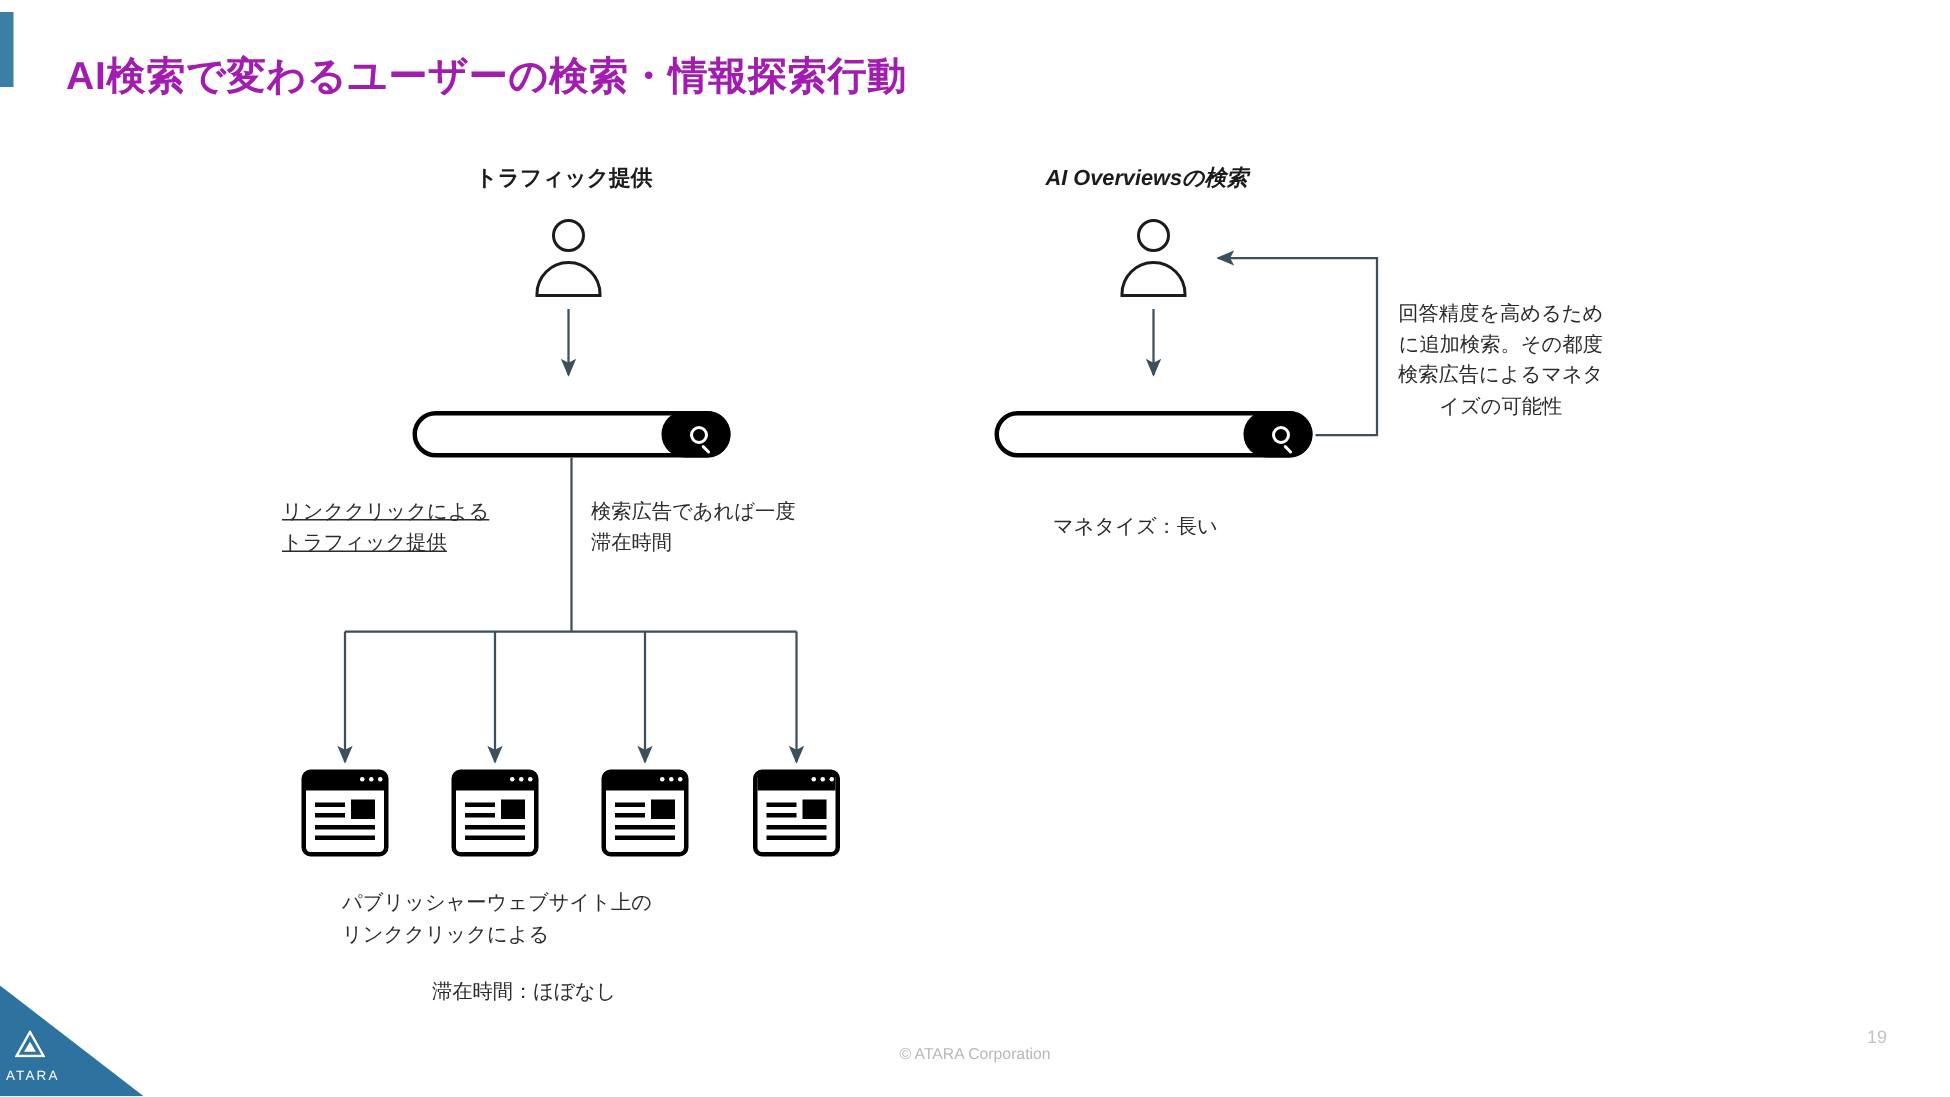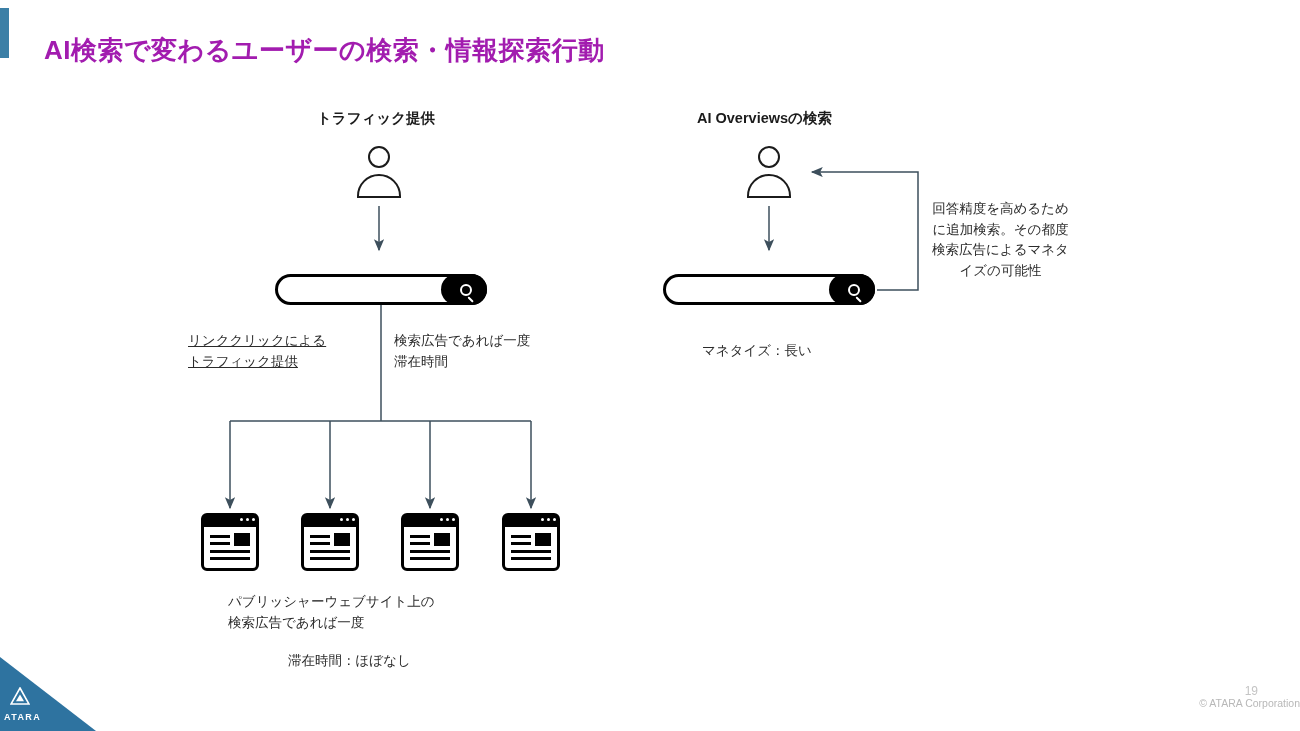--- a/index.html
+++ b/index.html
@@ -17,21 +17,21 @@
     font-size:26px;font-weight:bold;color:#a21caf;letter-spacing:.5px;
     white-space:nowrap;
     margin-top:15px;
   }
   
   .col-heading{
     position:absolute;font-size:14.5px;font-weight:bold;color:#1b1b1b;
     white-space:nowrap;
   }
   #heading-left{left:317px;top:109px;}
-  #heading-right{left:697px;top:109px;}
+  #heading-right{left:697px;top:109px;font-style:italic;}
 
   
   .person{position:absolute;width:48px;height:52px;}
   .person .head{
     position:absolute;left:13px;top:0;width:22px;height:22px;
     border:2.4px solid #1b1b1b;border-radius:50%;box-sizing:border-box;
   }
   .person .body{
     position:absolute;left:2px;top:28px;width:44px;height:24px;
     border:2.4px solid #1b1b1b;box-sizing:border-box;
@@ -100,25 +100,25 @@
   
   #logo-wedge{
     position:absolute;left:0;bottom:0;width:96px;height:74px;
     background:#2e73a0;
     clip-path:polygon(0 0,100% 100%,0 100%);
   }
   #logo-mark{
     position:absolute;left:10px;bottom:26px;width:20px;height:18px;
   }
   #logo-text{
-    position:absolute;left:4px;bottom:9px;font-size:9px;font-weight:bold;
+    position:absolute;left:4px;bottom:9px;font-size:9px;font-weight:normal;
     color:#ffffff;letter-spacing:1.4px;
   }
   #footer-copyright{
-    position:absolute;left:0;right:0;bottom:22px;text-align:right;
+    position:absolute;left:0;right:0;bottom:22px;text-align:center;
     font-size:10.5px;color:#b8b8b8;
   }
   #page-number{
     position:absolute;right:42px;bottom:33px;font-size:12px;color:#c4c4c4;
   }
 </style>
 </head>
 <body>
 
 <div id="accent-bar"></div>
@@ -168,21 +168,21 @@
   <line x1="531" y1="421" x2="531" y2="508" stroke="#3d4f5c" stroke-width="1.5" marker-end="url(#arrowdark)"></line>
 
   <path d="M877,290 L918,290 L918,172 L812,172" fill="none" stroke="#3d4f5c" stroke-width="1.5" marker-end="url(#arrowdark)"></path>
 </svg>
 
 <div class="note" id="note-traffic">リンククリックによる
 トラフィック提供</div>
 <div class="note" id="note-adonce">検索広告であれば一度
 滞在時間</div>
 <div class="note" id="note-publisher">パブリッシャーウェブサイト上の
-検索広告であれば一度</div>
+リンククリックによる</div>
 <div class="note" id="note-dwell-short">滞在時間：ほぼなし</div>
 <div class="note" id="note-dwell-long">マネタイズ：長い</div>
 <div class="note" id="note-loop">回答精度を高めるため
 に追加検索。その都度
 検索広告によるマネタ
 イズの可能性</div>
 
 <div id="site-icons">
     <div class="site-icon" style="left: 201px; top: 513px;">
       <div class="frame"></div>

